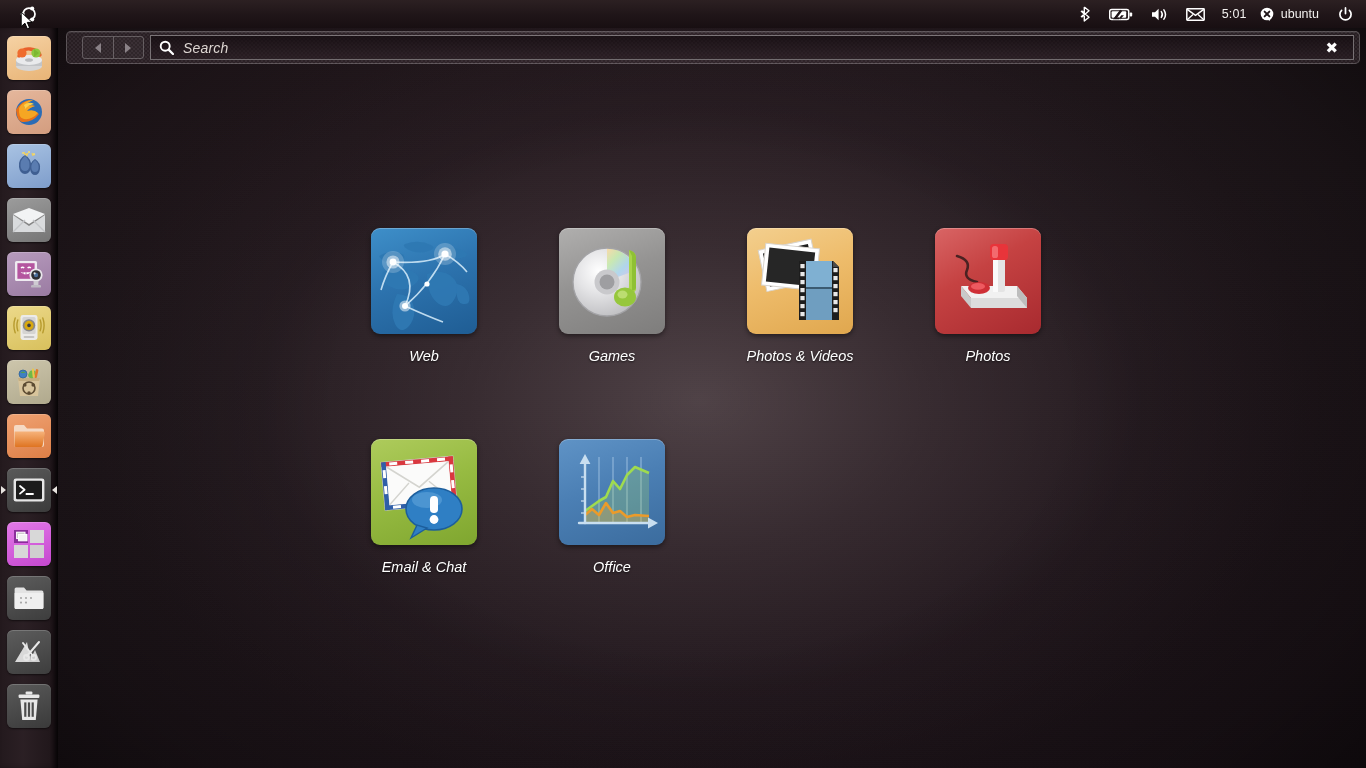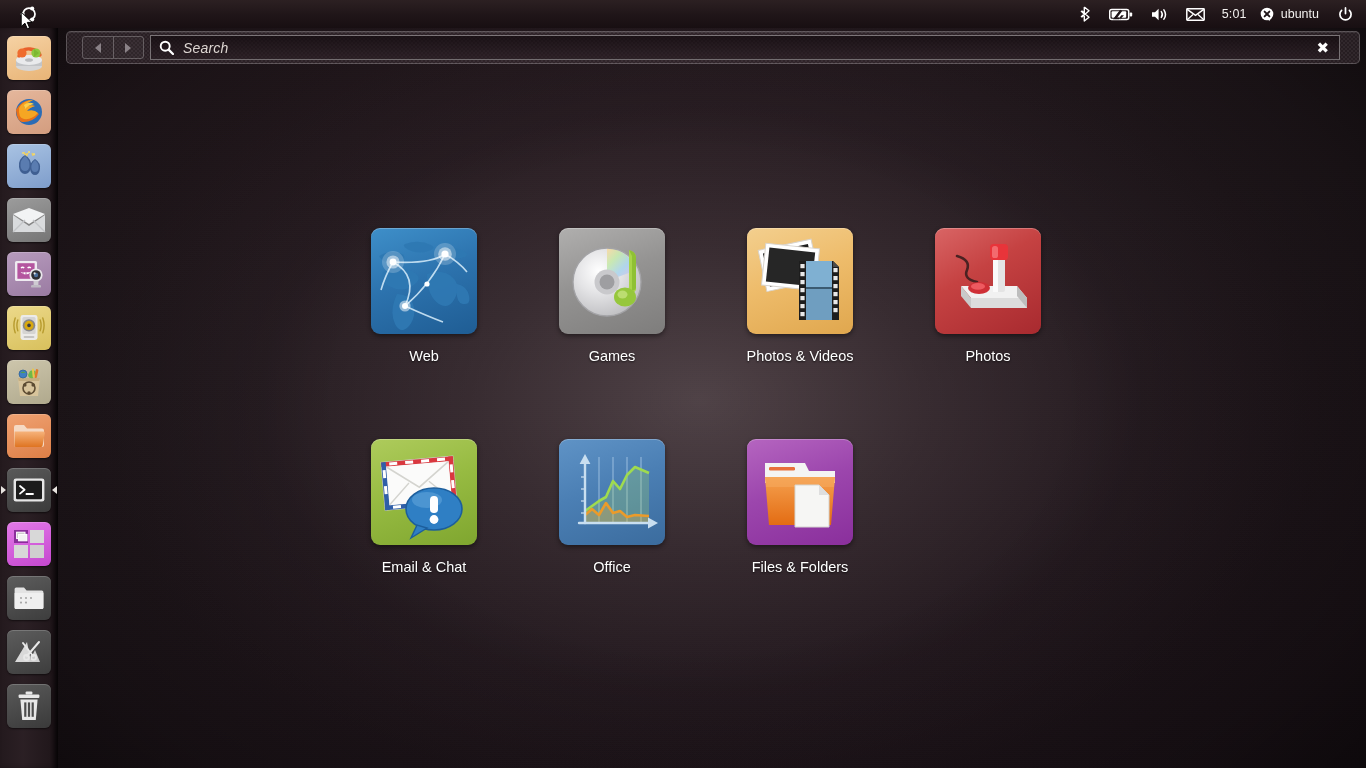--- a/index.html
+++ b/index.html
@@ -170,22 +170,22 @@
   .tri-r { width:0;height:0;border-top:5px solid transparent;border-bottom:5px solid transparent;border-left:6px solid #8a8287; }
 
   #searchfield {
     flex: 1 1 auto;
     height: 25px;
     border: 1px solid rgba(255,255,255,0.38);
     border-radius: 0;
     background: linear-gradient(180deg, rgba(18,10,14,0.72), rgba(40,28,34,0.55));
     display: flex;
     align-items: center;
-    padding: 0 8px 0 8px;
-    margin-right: 14px;
+    padding: 0 13px 0 8px;
+    margin-right: 0;
     position: relative;
   }
   #search-text {
     flex: 1 1 auto;
     color: #ddd6d2;
     font-style: italic;
     font-size: 14px;
     padding-left: 9px;
     letter-spacing: 0.2px;
   }
@@ -220,20 +220,21 @@
     overflow: hidden;
     box-shadow: 0 2px 5px rgba(0,0,0,0.45), inset 0 1px 0 rgba(255,255,255,0.25);
   }
   .cat-icon svg { display: block; }
   .cat-label {
     margin-top: 14px;
     color: #ffffff;
     font-size: 14.5px;
     text-shadow: 0 1px 2px rgba(0,0,0,0.7);
     white-space: nowrap;
+    font-style: italic;
   }
 
   
   .bg-web   { background: linear-gradient(160deg, #3e8fc9 0%, #2c72ad 48%, #1f5d94 100%); }
   .bg-music { background: linear-gradient(160deg, #b0afae 0%, #949392 45%, #7e7d7c 100%); }
   .bg-photo { background: linear-gradient(160deg, #f3cf8e 0%, #eebc6b 45%, #e0a74e 100%); }
   .bg-games { background: linear-gradient(150deg, #d96565 0%, #c54242 40%, #a82a2f 100%); }
   .bg-email { background: linear-gradient(160deg, #aecb5c 0%, #97bb42 45%, #7fa62f 100%); }
   .bg-office{ background: linear-gradient(160deg, #5f93c6 0%, #4b7fb4 45%, #3b6c9e 100%); }
   .bg-files { background: linear-gradient(160deg, #b565c0 0%, #9c46ad 45%, #8a2f9c 100%); }
@@ -740,38 +741,17 @@
             <line x1="22" y1="38" x2="26" y2="38"></line>
             <line x1="22" y1="50" x2="26" y2="50"></line>
             <line x1="22" y1="62" x2="26" y2="62"></line>
             <line x1="22" y1="74" x2="26" y2="74"></line>
           </g>
         </svg>
       </div>
       <div class="cat-label">Office</div>
     </div>
 
-    <div class="cat">
-      <div class="cat-icon bg-files">
-        <svg width="106" height="106" viewBox="0 0 106 106">
-          <defs>
-            <linearGradient id="fold2" x1="0" y1="0" x2="0" y2="1">
-              <stop offset="0" stop-color="#f5a04e"></stop>
-              <stop offset="1" stop-color="#e36c13"></stop>
-            </linearGradient>
-          </defs>
-          <path d="M18 24 L58 24 L62 32 L88 32 L88 44 L18 44 Z" fill="#f4f4f2"></path>
-          <rect x="22" y="28" width="26" height="3.6" rx="1.4" fill="#e8703a"></rect>
-          <path d="M18 38 L88 38 L84 86 L22 86 Z" fill="url(#fold2)"></path>
-          <path d="M18 38 L88 38 L87 48 L19 48 Z" fill="#f6ab60" opacity="0.55"></path>
-          <g>
-            <path d="M48 46 L72 46 L82 56 L82 88 L48 88 Z" fill="#f6f6f4" stroke="#d5d5d0" stroke-width="1"></path>
-            <path d="M72 46 L82 56 L72 56 Z" fill="#dedede"></path>
-          </g>
-        </svg>
-      </div>
-      <div class="cat-label">Files &amp; Folders</div>
-    </div>
 
 
   </div>
 
 </div>
 
 </body></html>

